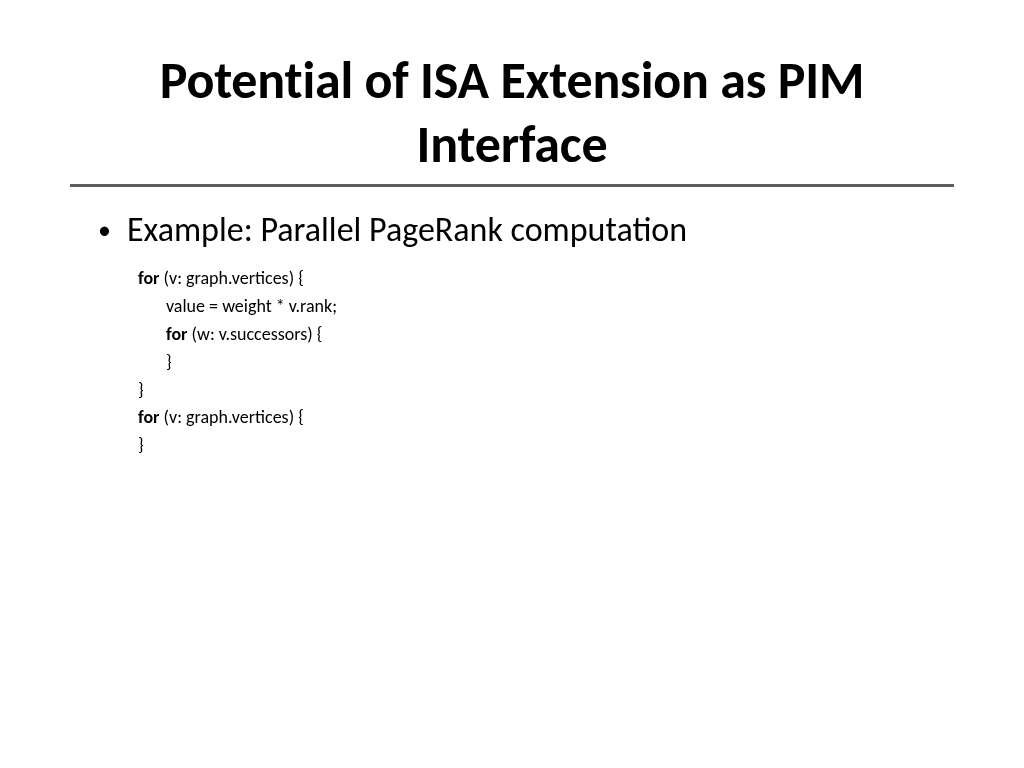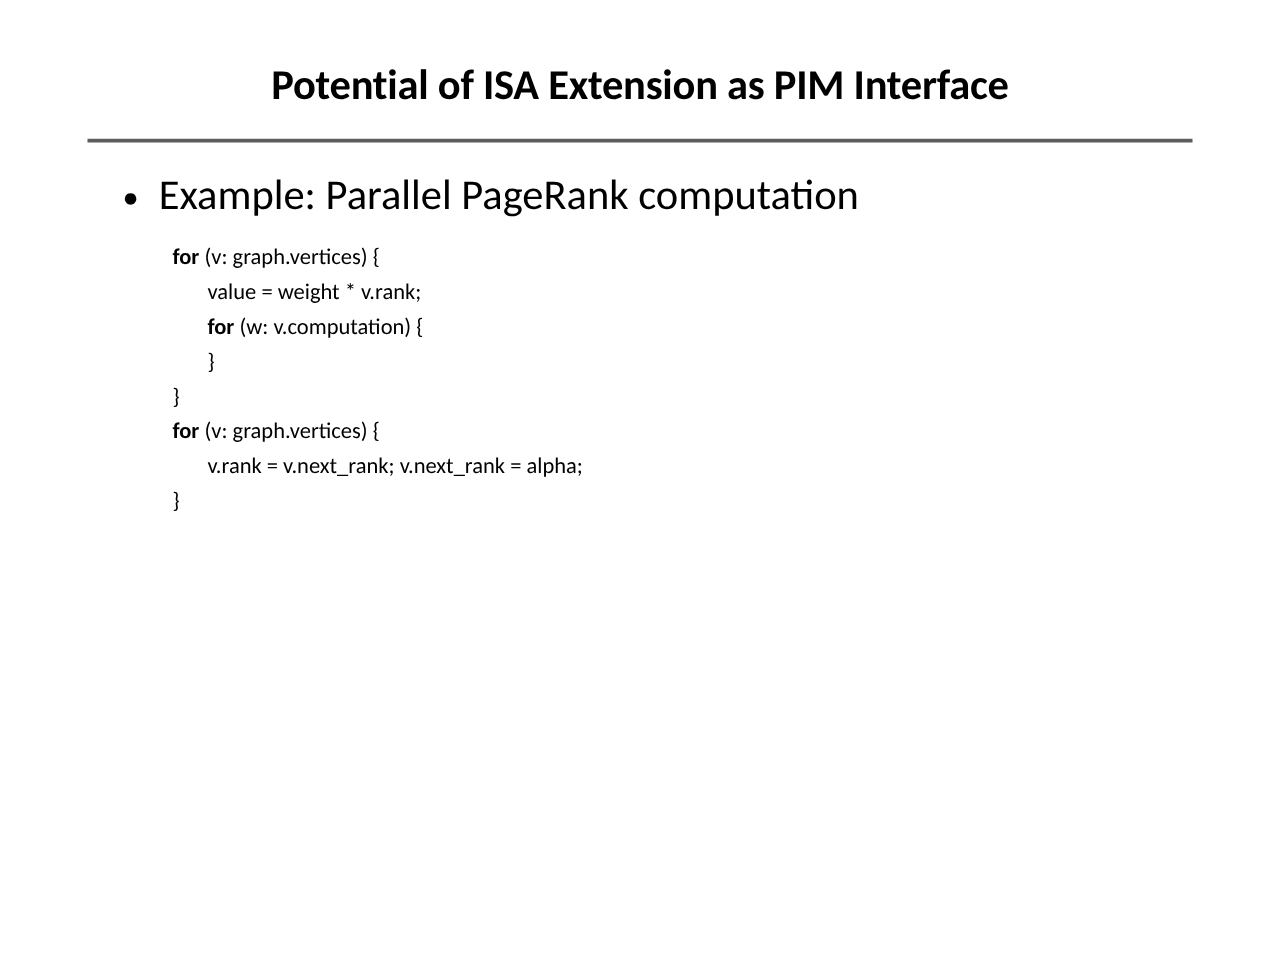--- a/index.html
+++ b/index.html
@@ -12,24 +12,24 @@
     color: #000;
   }
   .slide {
     box-sizing: border-box;
     width: 1024px;
     height: 768px;
     padding: 48px 70px 40px 70px;
     position: relative;
   }
   .title {
-    font-size: 34px;
+    font-size: 52px;
     font-weight: 700;
     text-align: center;
-    margin: 0 0 22px 0;
+    margin: 0 0 8px 0;
     letter-spacing: -0.2px;
   }
   .title-rule {
     border: none;
     border-top: 3px solid #5d5d5d;
     margin: 0 0 26px 0;
   }
   .content {
     padding-left: 28px;
   }
@@ -84,22 +84,21 @@
   <div class="content">
 
     <div class="bullet-row">
       <span class="bullet-dot">•</span>
       <span class="bullet-text">Example: Parallel PageRank computation</span>
     </div>
 
     <div class="code-block">
       <div class="code-line"><span class="kw">for</span><span> (v: graph.vertices) {</span></div>
       <div class="code-line indent1">value = weight * v.rank;</div>
-      <div class="code-line indent1"><span class="kw">for</span><span> (w: v.computation) {</span></div>
+      <div class="code-line indent1"><span class="kw">for</span><span> (w: v.successors) {</span></div>
       <div class="code-line indent1">}</div>
       <div class="code-line">}</div>
       <div class="code-line"><span class="kw">for</span><span> (v: graph.vertices) {</span></div>
-      <div class="code-line indent1">v.rank = v.next_rank; v.next_rank = alpha;</div>
       <div class="code-line">}</div>
     </div>
 
   </div>
 </div>
 
 </body></html>

